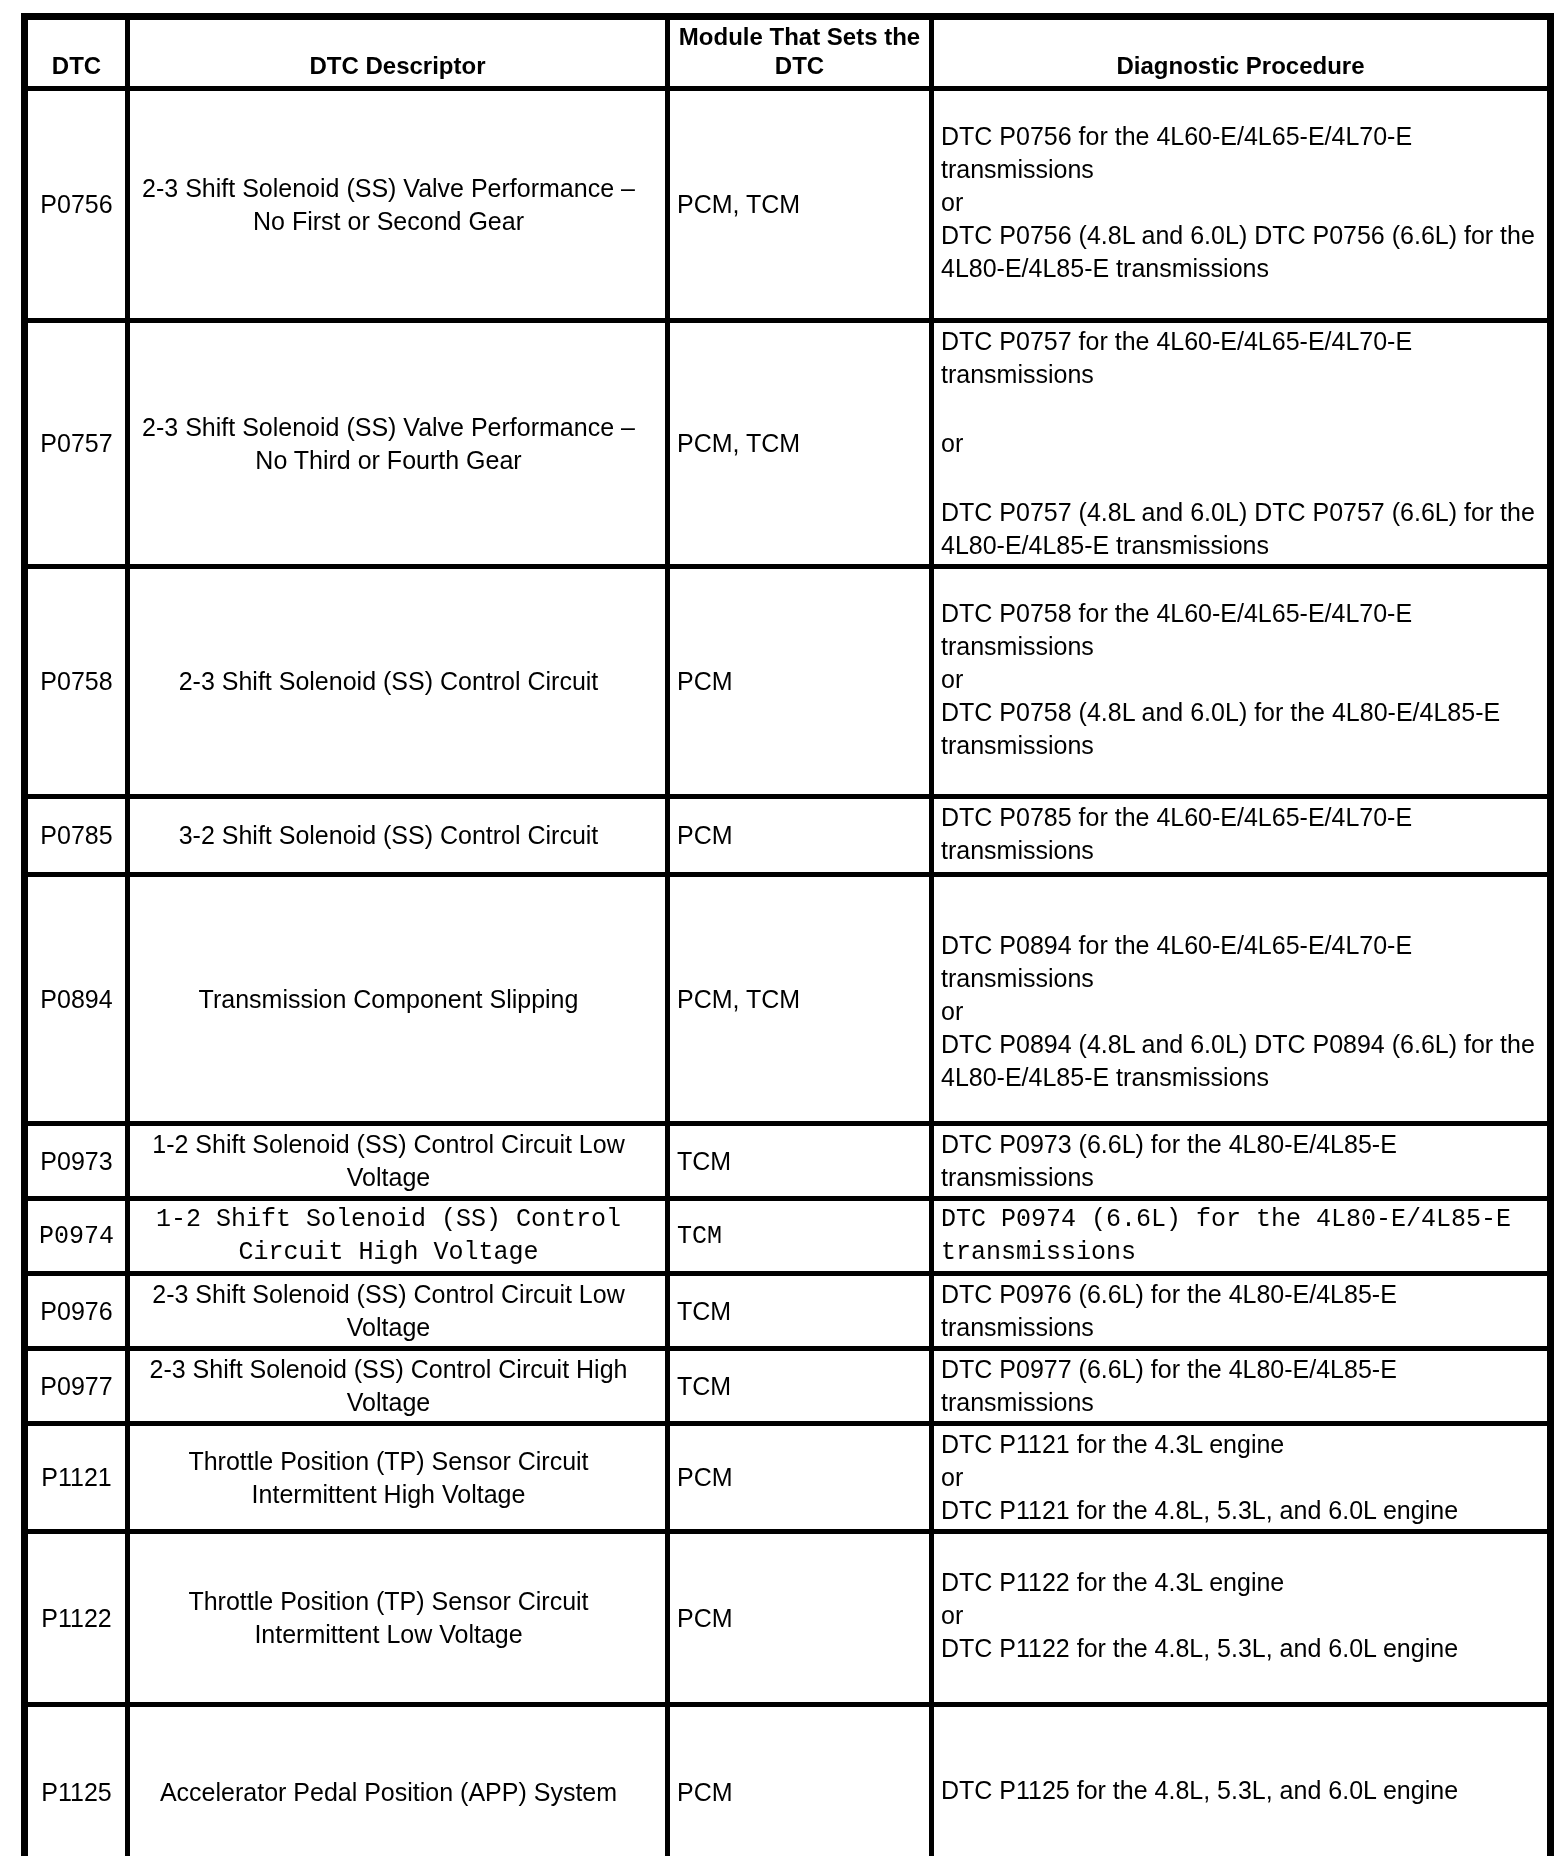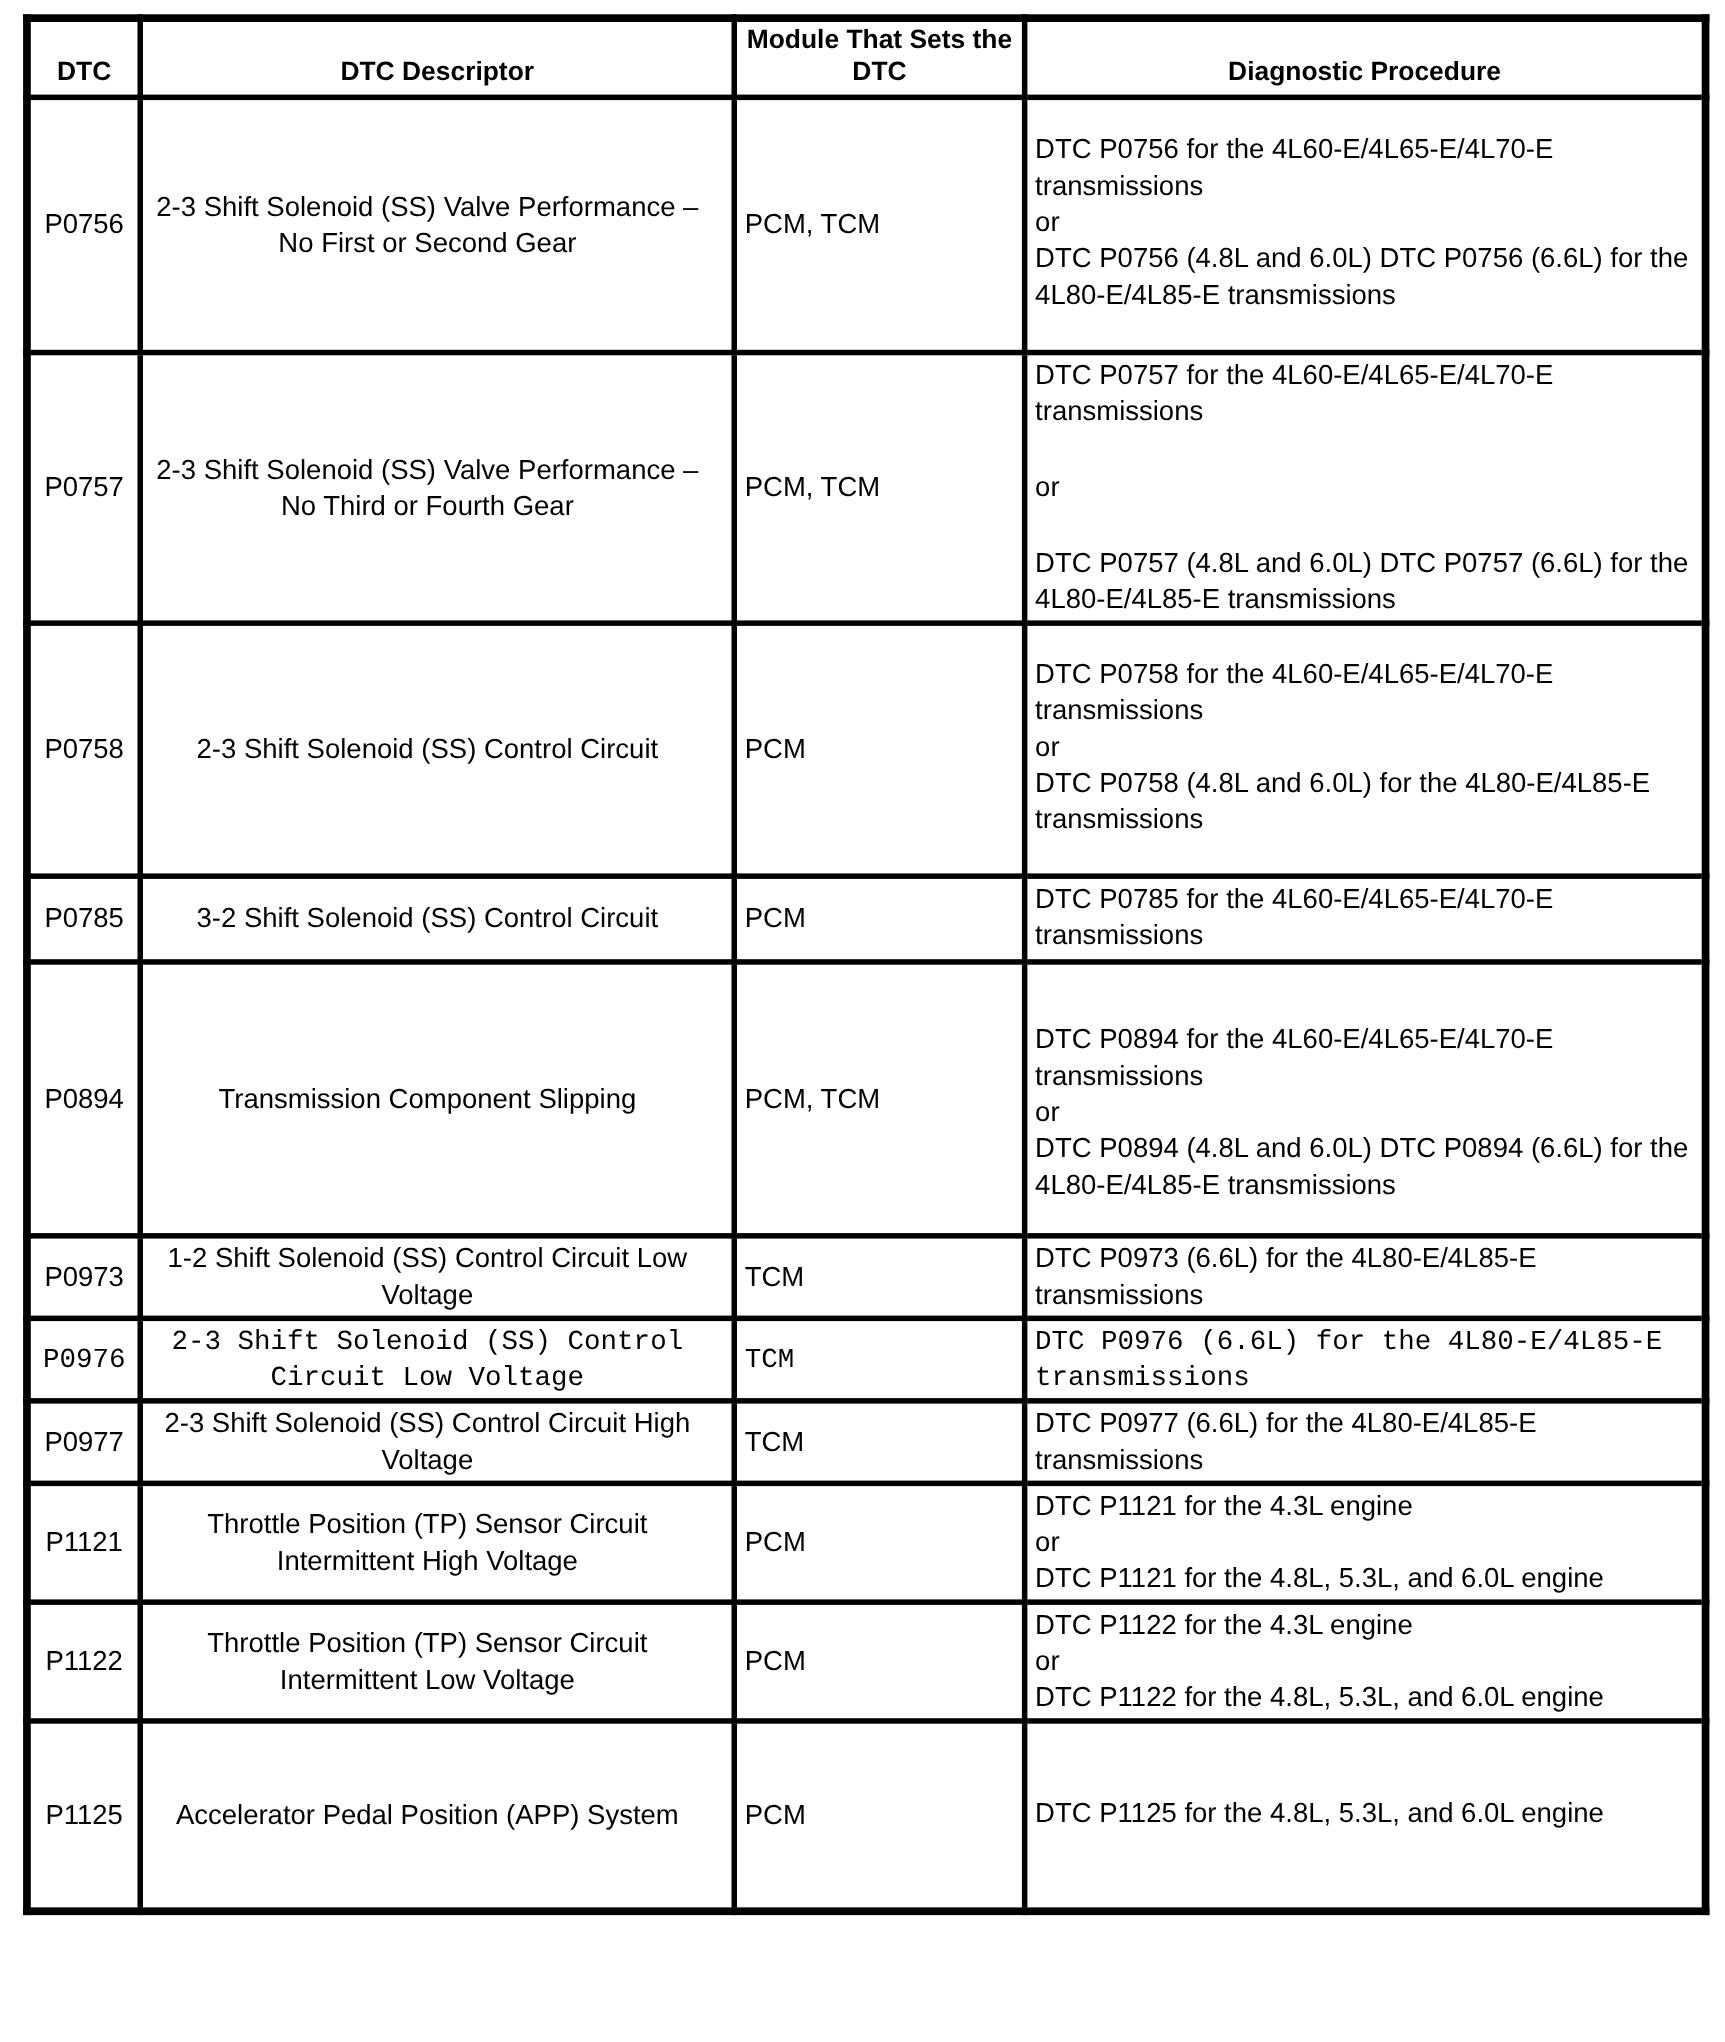--- a/index.html
+++ b/index.html
@@ -145,20 +145,30 @@
           <td class="c-dtc">P0973</td>
           <td class="c-desc">1-2 Shift Solenoid (SS) Control Circuit Low Voltage</td>
           <td class="c-mod">TCM</td>
           <td class="c-proc">
             <div class="proc">
               <div class="para">DTC P0973 (6.6L) for the 4L80-E/4L85-E transmissions</div>
             </div>
           </td>
         </tr>
         <tr>
+          <td class="c-dtc">P0974</td>
+          <td class="c-desc">1-2 Shift Solenoid (SS) Control Circuit High Voltage</td>
+          <td class="c-mod">TCM</td>
+          <td class="c-proc">
+            <div class="proc">
+              <div class="para">DTC P0974 (6.6L) for the 4L80-E/4L85-E transmissions</div>
+            </div>
+          </td>
+        </tr>
+        <tr>
           <td class="c-dtc">P0976</td>
           <td class="c-desc">2-3 Shift Solenoid (SS) Control Circuit Low Voltage</td>
           <td class="c-mod">TCM</td>
           <td class="c-proc">
             <div class="proc">
               <div class="para">DTC P0976 (6.6L) for the 4L80-E/4L85-E transmissions</div>
             </div>
           </td>
         </tr>
         <tr>

